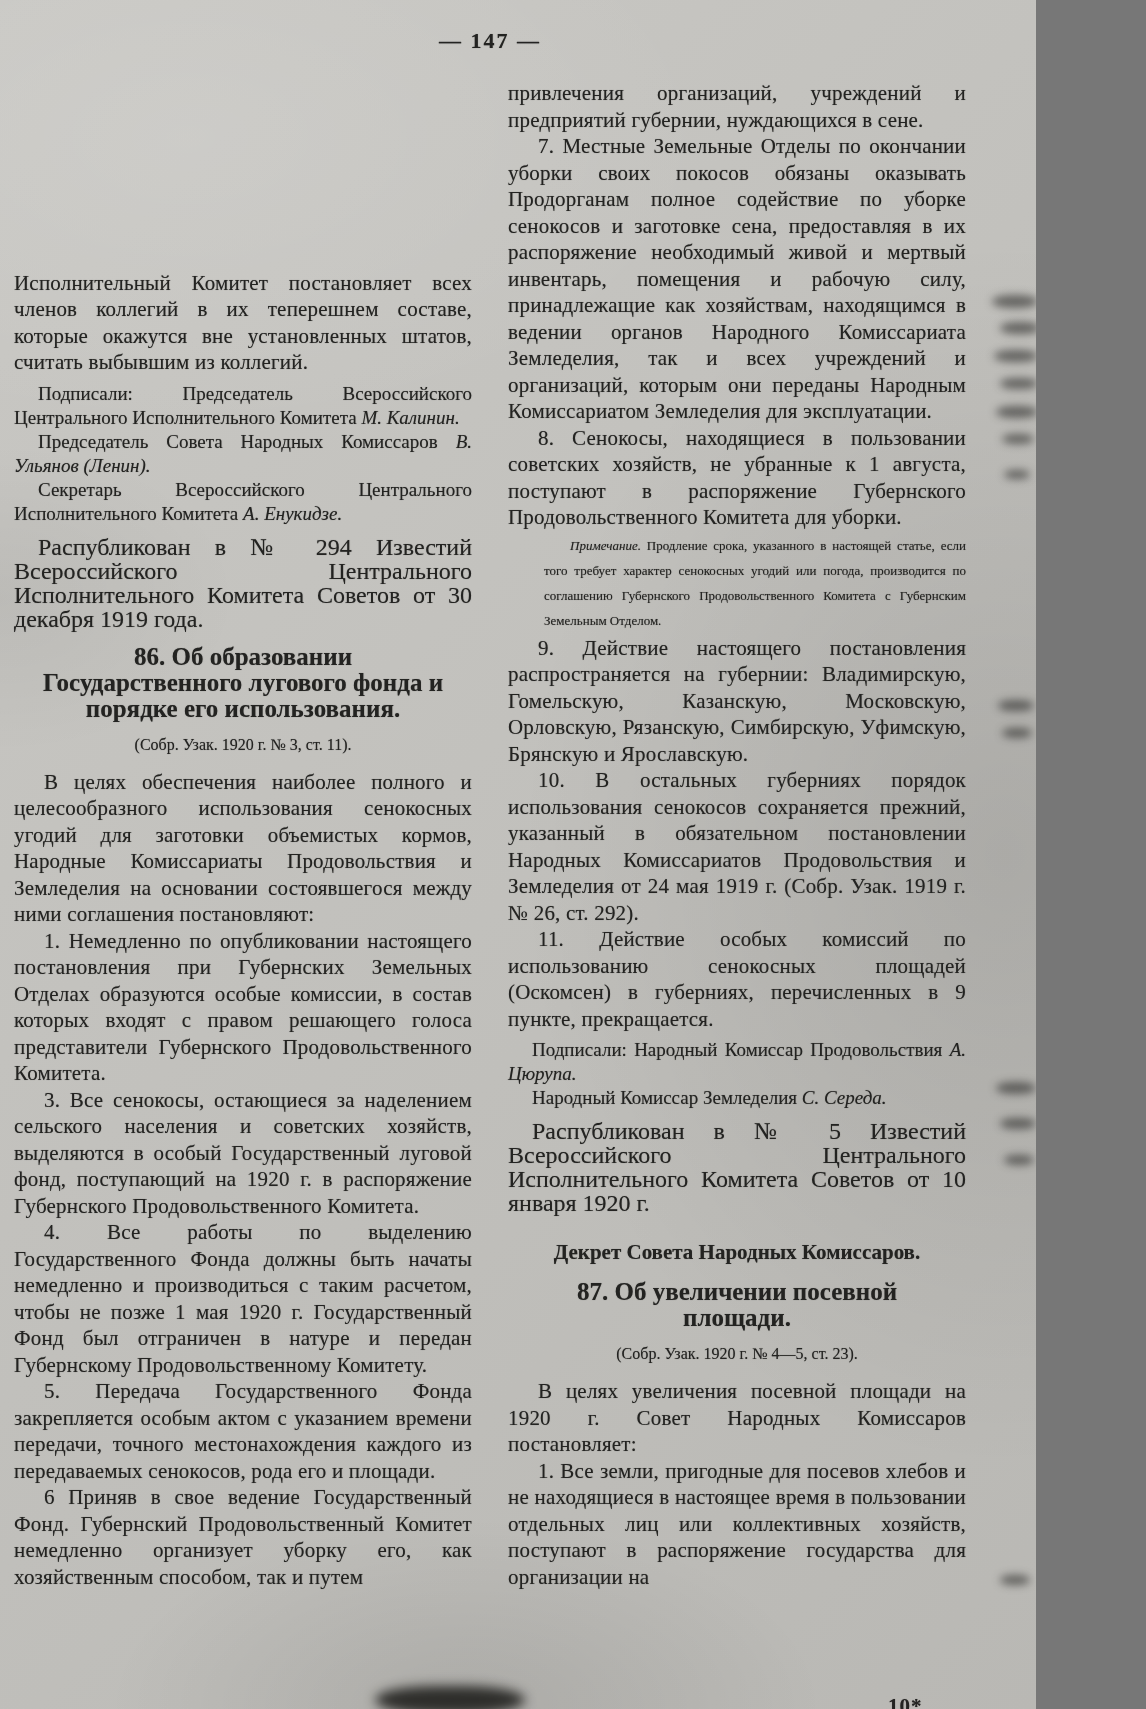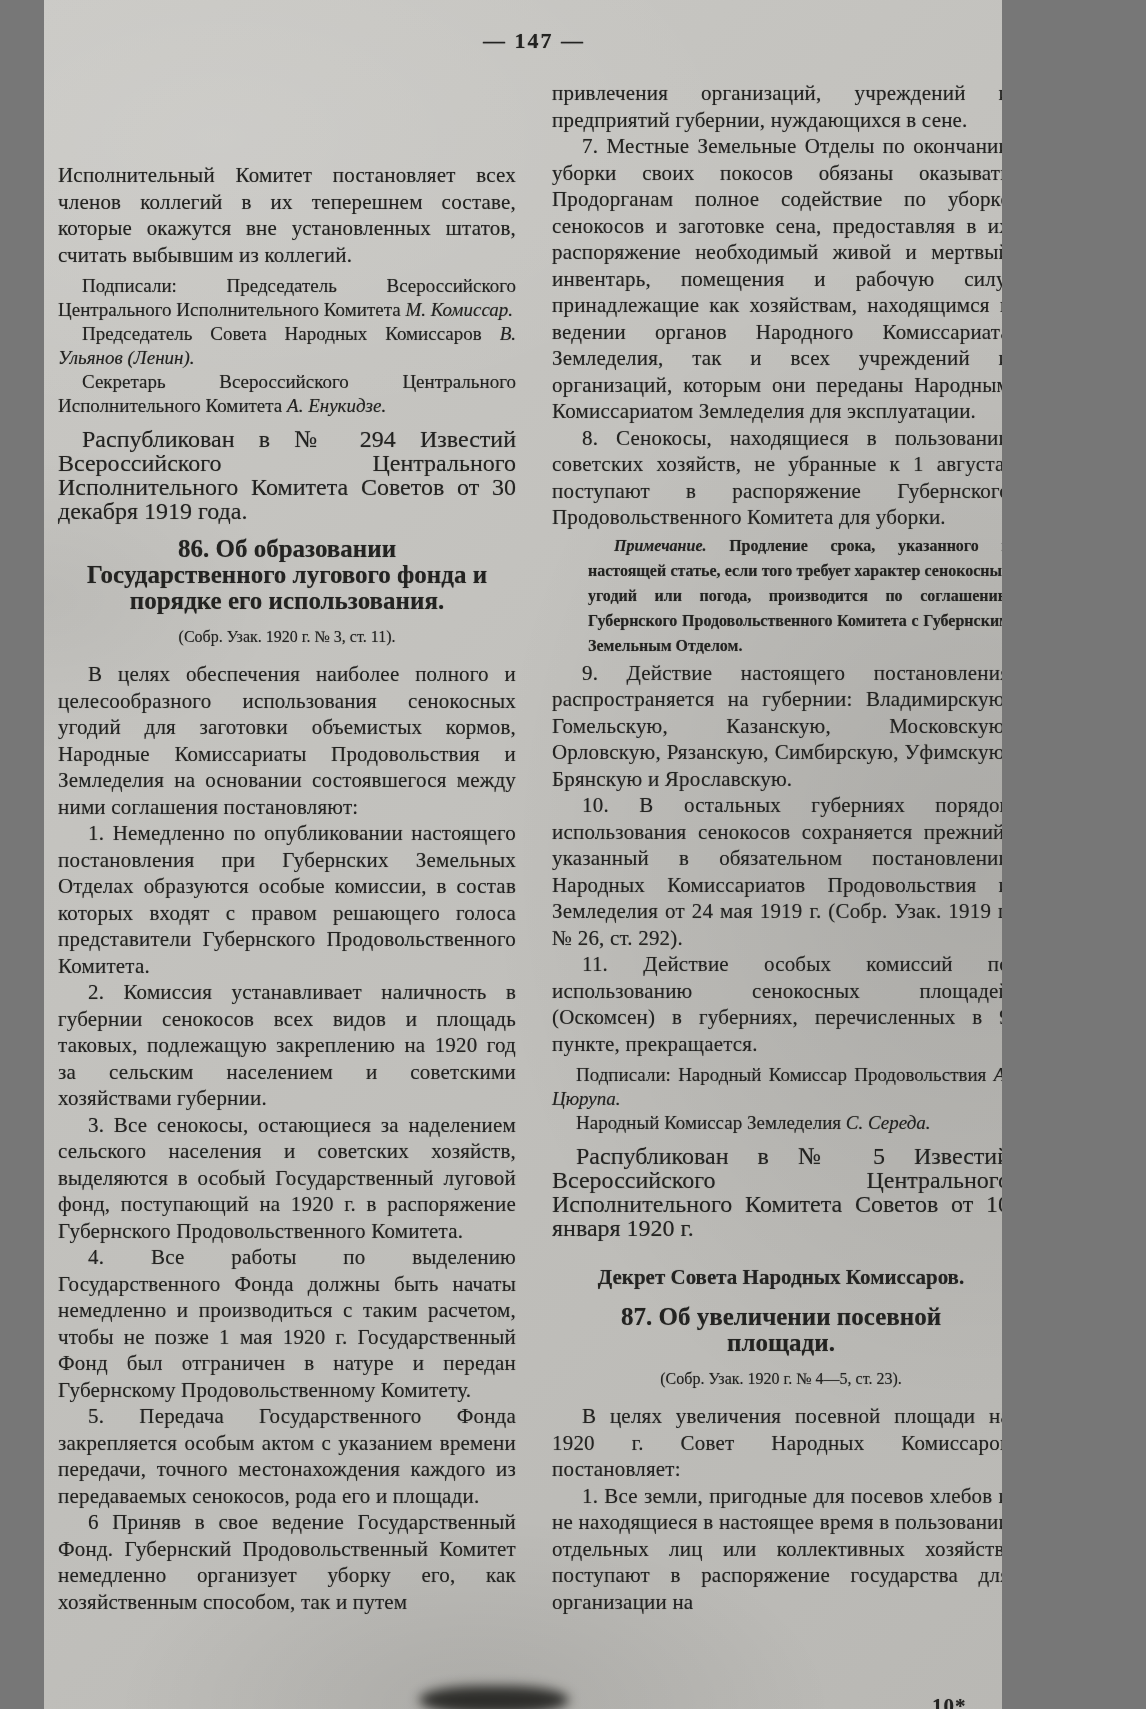--- a/index.html
+++ b/index.html
@@ -1,29 +1,28 @@
 <!DOCTYPE html>
 <html lang="ru"><head>
 <meta charset="utf-8">
 <style>
   html, body { margin: 0; padding: 0; background: #777; }
   .scan-page {
     position: relative;
-    width: 958px;
+    width: 1036px;
     height: 1709px;
     overflow: hidden;
     background:
       radial-gradient(ellipse 900px 500px at 18% 8%, rgba(255,255,255,0.10), transparent 60%),
       radial-gradient(ellipse 750px 950px at 97% 50%, rgba(0,0,0,0.10), transparent 65%),
       radial-gradient(ellipse 600px 320px at 45% 100%, rgba(0,0,0,0.09), transparent 60%),
       radial-gradient(ellipse 400px 260px at 0% 35%, rgba(0,0,0,0.05), transparent 60%),
       linear-gradient(135deg, #c9c8c4 0%, #c2c1bd 45%, #b9b8b4 100%);
     font-family: "Liberation Serif", "DejaVu Serif", serif;
     color: #232321;
-    margin-left: 44px;
   }
   .ink { text-shadow: 0 0 1px rgba(35,35,33,0.45); }
 
   .page-number {
     position: absolute;
     top: 28px; left: 14px; width: 952px;
     text-align: center;
     font-size: 22px;
     font-weight: bold;
     letter-spacing: 2px;
@@ -81,26 +80,25 @@
   }
   .ref {
     font-size: 16px;
     line-height: 25px;
     text-align: center;
     text-indent: 0;
     margin: 10px 0 12px;
   }
 
   .note {
-    font-size: 16px;
+    font-size: 13px;
     line-height: 25px;
     text-align: justify;
     text-indent: 26px;
     margin: 2px 0 2px 36px;
-    font-weight: bold;
   }
   .note-lead { font-style: italic; }
 
   .footer-mark {
     position: absolute;
     left: 888px; top: 1694px;
     font-size: 21px;
     font-weight: bold;
     letter-spacing: 1px;
   }
@@ -122,33 +120,32 @@
 <div class="scan-page ink">
 
   <div class="page-number">— 147 —</div>
 
   <div class="columns">
 
     <div class="col">
       <p class="body first">Исполнительный Комитет постановляет всех членов коллегий в их теперешнем составе, которые окажутся вне установленных штатов, считать выбывшим из коллегий.</p>
 
       <div class="sig-block">
-        <p class="sig"><span>Подписали: Председатель Всероссийского Центрального Исполнительного Комитета </span><span class="sig-name">М. Комиссар.</span></p>
+        <p class="sig"><span>Подписали: Председатель Всероссийского Центрального Исполнительного Комитета </span><span class="sig-name">М. Калинин.</span></p>
         <p class="sig"><span>Председатель Совета Народных Комиссаров </span><span class="sig-name">В. Ульянов (Ленин).</span></p>
         <p class="sig"><span>Секретарь Всероссийского Центрального Исполнительного Комитета </span><span class="sig-name">А. Енукидзе.</span></p>
       </div>
 
       <p class="pub">Распубликован в № 294 Известий Всероссийского Центрального Исполнительного Комитета Советов от 30 декабря 1919 года.</p>
 
       <h3 class="heading heading-sub">86. Об образовании Государственного лугового фонда и порядке его использования.</h3>
       <p class="ref">(Собр. Узак. 1920 г. № 3, ст. 11).</p>
 
       <p class="body">В целях обеспечения наиболее полного и целесообразного использования сенокосных угодий для заготовки объемистых кормов, Народные Комиссариаты Продовольствия и Земледелия на основании состоявшегося между ними соглашения постановляют:</p>
       <p class="body">1. Немедленно по опубликовании настоящего постановления при Губернских Земельных Отделах образуются особые комиссии, в состав которых входят с правом решающего голоса представители Губернского Продовольственного Комитета.</p>
-      <p class="body">2. Комиссия устанавливает наличность в губернии сенокосов всех видов и площадь таковых, подлежащую закреплению на 1920 год за сельским населением и советскими хозяйствами губернии.</p>
       <p class="body">3. Все сенокосы, остающиеся за наделением сельского населения и советских хозяйств, выделяются в особый Государственный луговой фонд, поступающий на 1920 г. в распоряжение Губернского Продовольственного Комитета.</p>
       <p class="body">4. Все работы по выделению Государственного Фонда должны быть начаты немедленно и производиться с таким расчетом, чтобы не позже 1 мая 1920 г. Государственный Фонд был отграничен в натуре и передан Губернскому Продовольственному Комитету.</p>
       <p class="body">5. Передача Государственного Фонда закрепляется особым актом с указанием времени передачи, точного местонахождения каждого из передаваемых сенокосов, рода его и площади.</p>
       <p class="body">6 Приняв в свое ведение Государственный Фонд. Губернский Продовольственный Комитет немедленно организует уборку его, как хозяйственным способом, так и путем</p>
     </div>
 
     <div class="col">
       <p class="body first">привлечения организаций, учреждений и предприятий губернии, нуждающихся в сене.</p>
       <p class="body">7. Местные Земельные Отделы по окончании уборки своих покосов обязаны оказывать Продорганам полное содействие по уборке сенокосов и заготовке сена, предоставляя в их распоряжение необходимый живой и мертвый инвентарь, помещения и рабочую силу, принадлежащие как хозяйствам, находящимся в ведении органов Народного Комиссариата Земледелия, так и всех учреждений и организаций, которым они переданы Народным Комиссариатом Земледелия для эксплуатации.</p>
       <p class="body">8. Сенокосы, находящиеся в пользовании советских хозяйств, не убранные к 1 августа, поступают в распоряжение Губернского Продовольственного Комитета для уборки.</p>

